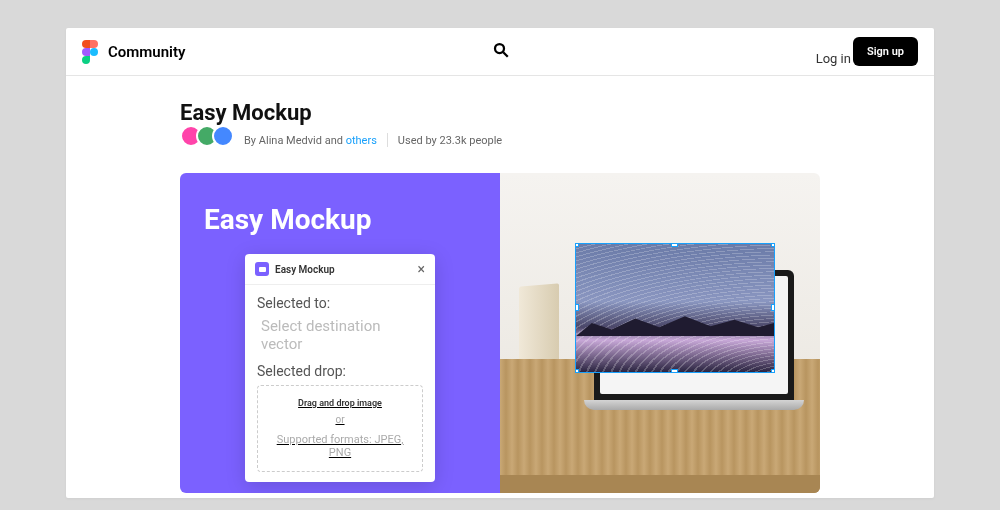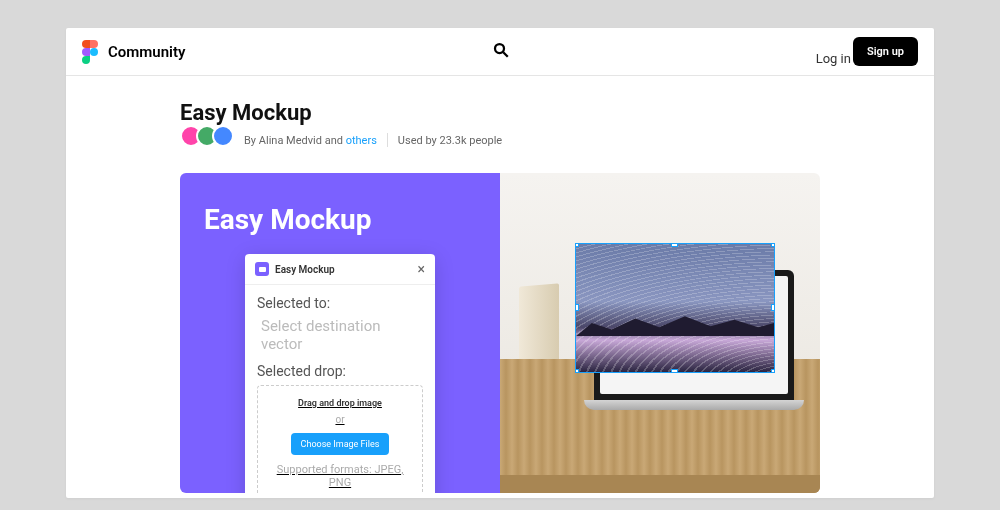--- a/index.html
+++ b/index.html
@@ -128,21 +128,20 @@
               <div class="panel-title">Easy Mockup</div>
               <div class="panel-close">×</div>
             </div>
             <div class="panel-body">
               <div class="panel-label">Selected to:</div>
               <div class="panel-placeholder">Select destination vector</div>
               <div class="panel-label">Selected drop:</div>
               <div class="drop-zone">
                 <div class="drop-title">Drag and drop image</div>
                 <div class="drop-or">or</div>
-                <button class="choose-btn">Choose Image Files</button>
                 <div class="formats">Supported formats: JPEG, PNG</div>
               </div>
             </div>
           </div>
         </div>
         <div class="hero-right">
           <div class="books"></div>
           <div class="desk">
               <div class="desk-front"></div>
             </div>

